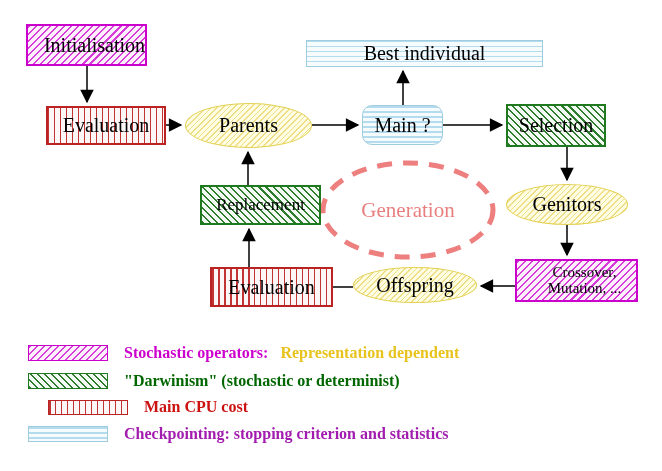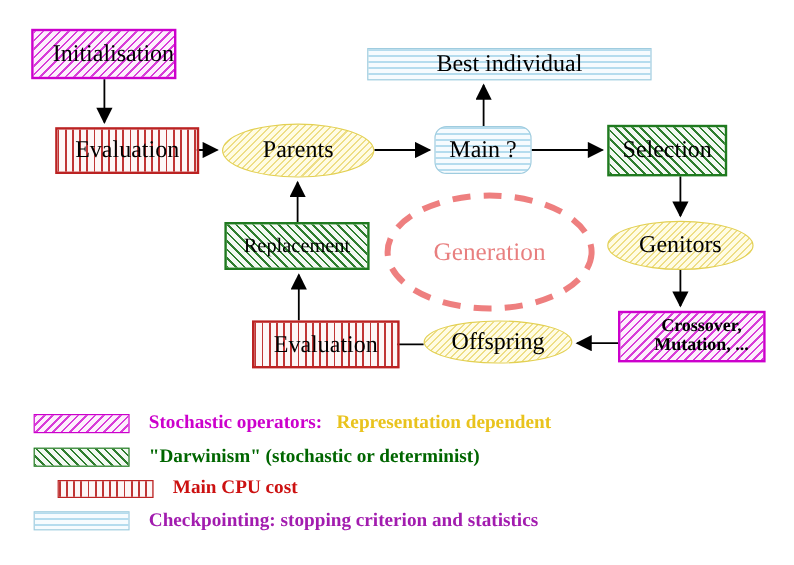--- a/index.html
+++ b/index.html
@@ -29,22 +29,22 @@
   .stripe-cyan{
     border:1.5px solid #9fccdf;
     background:repeating-linear-gradient(180deg,#b5dcee 0,#b5dcee 1.5px,#f6fbfe 1.5px,#f6fbfe 5px);
   }
   .hatch-yellow{
     border:1.5px solid #e3d052;
     background:repeating-linear-gradient(135deg,#eede86 0,#eede86 1.2px,#fffce4 1.2px,#fffce4 4px);
   }
   .ellipse{border-radius:50%;}
   .big-label{font-size:20px;}
-  .mid-label{font-size:17px;}
-  .small-label{font-size:15px;font-weight:bold;}
+  .mid-label{font-size:17px;margin-left:13px;}
+  .small-label{font-size:15px;}
   #arrow-layer{position:absolute;left:0;top:0;width:662px;height:471px;}
   #generation-label{
     position:absolute;left:323px;top:163px;width:170px;height:94px;
     display:flex;align-items:center;justify-content:center;
     color:#e87f7f;font-size:21px;
   }
   
   .legend-row{
     position:absolute;left:28px;display:flex;align-items:center;height:20px;
     font-weight:bold;font-size:16px;

